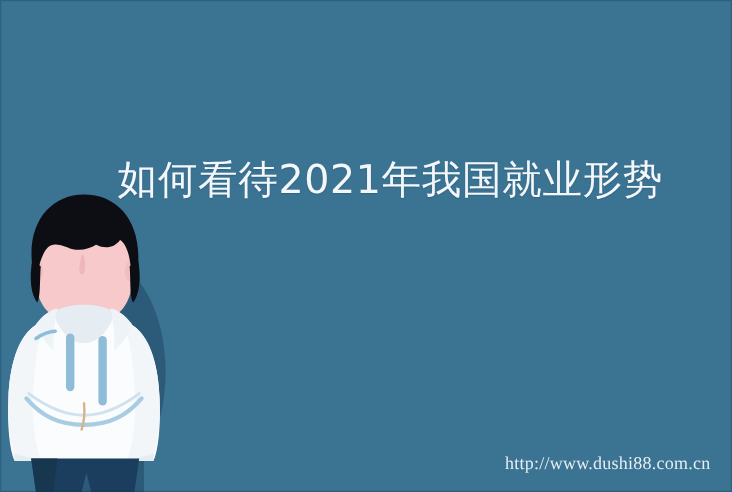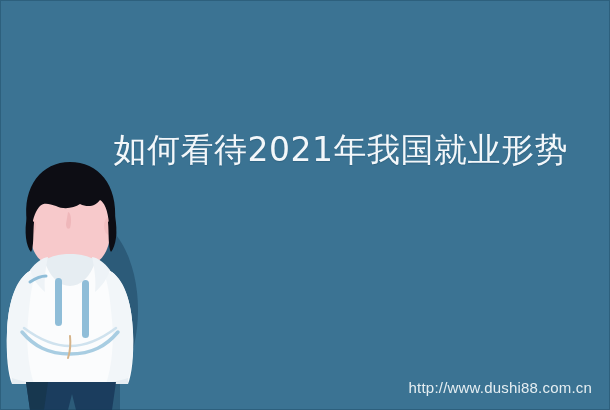--- a/index.html
+++ b/index.html
@@ -29,40 +29,39 @@
     z-index: 9;
   }
 
   
   #title-block {
     position: absolute;
     left: 98px;
     top: 128px;
     width: 470px;
     z-index: 5;
-    text-align: right;
   }
   .title-line {
     color: #f3f7fa;
     font-family: "DejaVu Sans", sans-serif;
     font-size: 33px;
     font-weight: 400;
     line-height: 44px;
     letter-spacing: 0.5px;
     white-space: nowrap;
     text-shadow: 0 1px 1px rgba(20,55,80,0.25);
   }
 
   
   #watermark {
     position: absolute;
     right: 18px;
     bottom: 14px;
     color: rgba(244,248,250,0.92);
-    font-family: Liberation Sans, sans-serif;
+    font-family: Liberation Serif, serif;
     font-size: 15px;
     letter-spacing: 0.2px;
     z-index: 6;
     white-space: nowrap;
   }
 
   
   #person {
     position: absolute;
     left: 0px;

